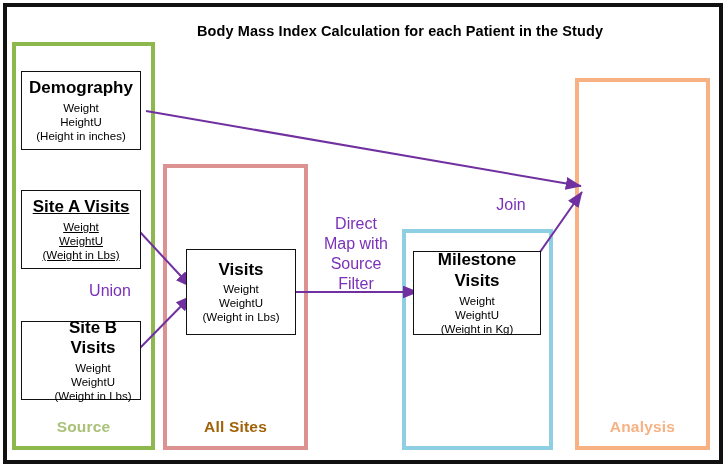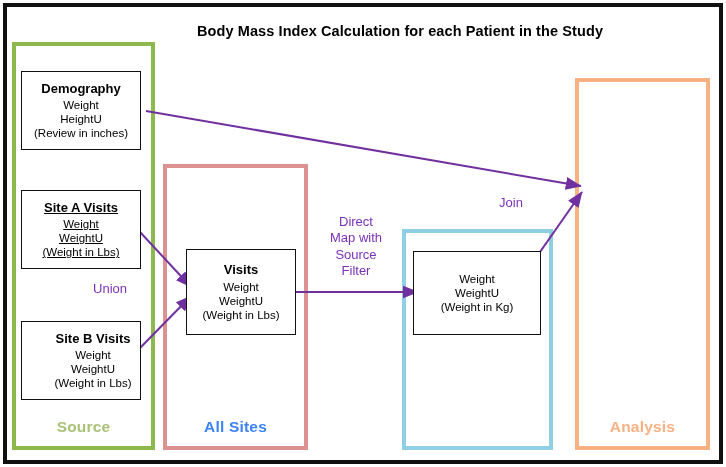--- a/index.html
+++ b/index.html
@@ -62,33 +62,33 @@
     background: #ffffff;
     text-align: center;
     color: #000000;
     display: flex;
     flex-direction: column;
     align-items: center;
     justify-content: center;
     line-height: 1.22;
   }
   .ebox .etitle {
-    font-size: 13px;
+    font-size: 17px;
     font-weight: bold;
     margin-bottom: 2px;
   }
   .ebox .eline {
     font-size: 11.5px;
     font-weight: normal;
   }
   
   .edge-label {
     position: absolute;
     color: #7a30b8;
-    font-size: 13px;
+    font-size: 16px;
     text-align: center;
     line-height: 1.25;
   }
   svg.arrows {
     position: absolute;
     left: 0;
     top: 0;
     width: 726px;
     height: 467px;
     pointer-events: none;
@@ -101,21 +101,21 @@
   <div class="outer-frame"></div>
 
   <div class="diagram-title">Body Mass Index Calculation for each Patient in the Study</div>
 
   <div class="col-frame" style="left:12px; top:42px; width:143px; height:408px; border-color:#8cb84e;"></div>
   <div class="col-frame" style="left:163px; top:164px; width:145px; height:286px; border-color:#dd9292;"></div>
   <div class="col-frame" style="left:402px; top:229px; width:151px; height:221px; border-color:#8ecfe3;"></div>
   <div class="col-frame" style="left:575px; top:78px; width:135px; height:372px; border-color:#f7b183;"></div>
 
   <div class="col-label" style="left:12px; top:418px; width:143px; color:#aac178;">Source</div>
-  <div class="col-label" style="left:163px; top:418px; width:145px; color:#3b82f6;">All Sites</div>
+  <div class="col-label" style="left:163px; top:418px; width:145px; color:#a16207;">All Sites</div>
   <div class="col-label" style="left:575px; top:418px; width:135px; color:#f7b183;">Analysis</div>
 
   <svg class="arrows" viewBox="0 0 726 467" xmlns="http://www.w3.org/2000/svg">
     <defs>
       <marker id="ah" markerWidth="9" markerHeight="9" refX="7.6" refY="3.2" orient="auto" markerUnits="strokeWidth">
         <path d="M0,0 L8,3.2 L0,6.4 z" fill="#7030a0"></path>
       </marker>
     </defs>
 
     <line x1="146" y1="111" x2="581" y2="186" stroke="#7030a0" stroke-width="2" marker-end="url(#ah)"></line>
@@ -126,21 +126,21 @@
 
     <line x1="296" y1="292" x2="418" y2="292" stroke="#7030a0" stroke-width="2" marker-end="url(#ah)"></line>
 
     <line x1="533" y1="262" x2="582" y2="192" stroke="#7030a0" stroke-width="2" marker-end="url(#ah)"></line>
   </svg>
 
   <div class="ebox" style="left:21px; top:71px; width:120px; height:79px;">
     <div class="etitle">Demography</div>
     <div class="eline">Weight</div>
     <div class="eline">HeightU</div>
-    <div class="eline">(Review in inches)</div>
+    <div class="eline">(Height in inches)</div>
   </div>
 
   <div class="ebox" style="left:21px; top:190px; width:120px; height:79px;text-decoration:underline;">
     <div class="etitle">Site A Visits</div>
     <div class="eline">Weight</div>
     <div class="eline">WeightU</div>
     <div class="eline">(Weight in Lbs)</div>
   </div>
 
   <div class="ebox" style="left:21px; top:321px; width:120px; height:79px;padding-left:24px;">
@@ -151,20 +151,21 @@
   </div>
 
   <div class="ebox" style="left:186px; top:249px; width:110px; height:86px;">
     <div class="etitle">Visits</div>
     <div class="eline">Weight</div>
     <div class="eline">WeightU</div>
     <div class="eline">(Weight in Lbs)</div>
   </div>
 
   <div class="ebox" style="left:413px; top:251px; width:128px; height:84px;">
+    <div class="etitle">Milestone Visits</div>
     <div class="eline">Weight</div>
     <div class="eline">WeightU</div>
     <div class="eline">(Weight in Kg)</div>
   </div>
 
 
   <div class="edge-label" style="left:75px; top:281px; width:70px;">Union</div>
 
   <div class="edge-label" style="left:320px; top:214px; width:72px;">
     <div>Direct</div>

